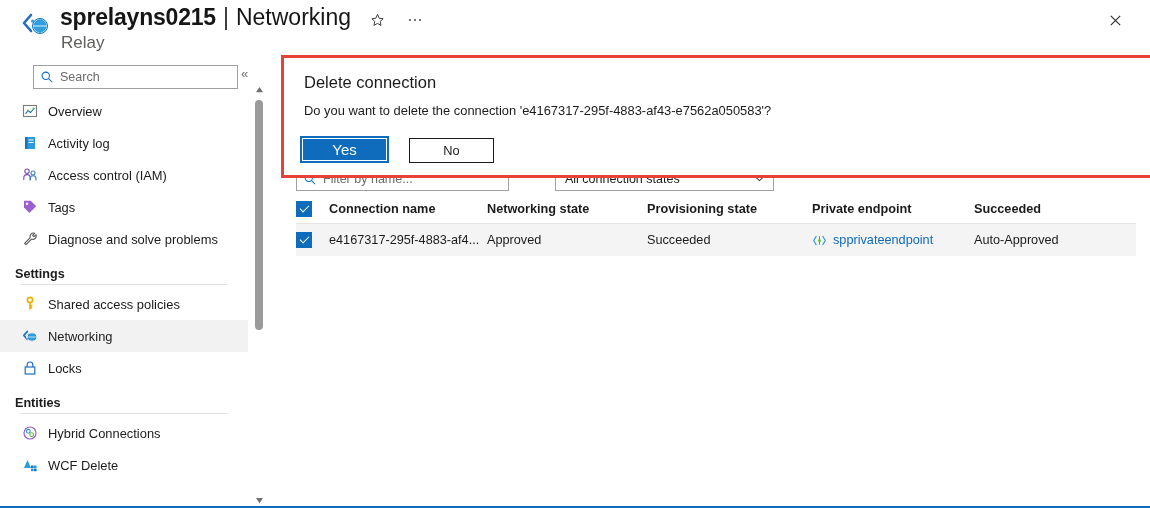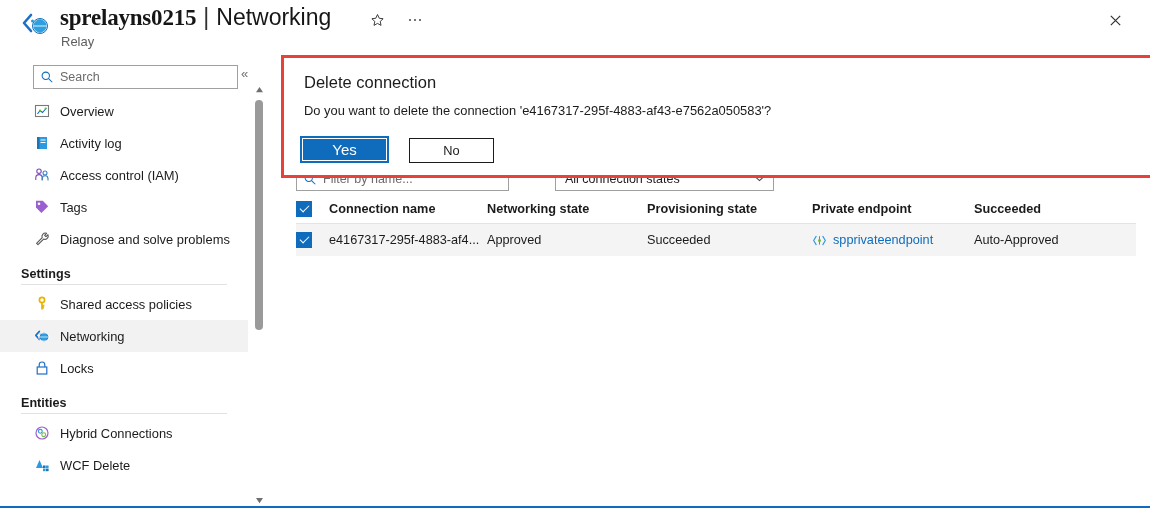--- a/index.html
+++ b/index.html
@@ -21,31 +21,31 @@
   .header {
     position: absolute; left: 0; top: 0; width: 1150px; height: 52px;
   }
   .res-icon {
     position: absolute; left: 20px; top: 8px; width: 32px; height: 32px;
   }
   .title-block { position: absolute; left: 60px; top: 2px; }
   .title-row { display: flex; align-items: baseline; }
   .title-main {
     font-size: 23px; font-weight: bold; color: #161616;
-    letter-spacing: -0.2px; line-height: 30px; font-family: Liberation Serif, serif;
+    letter-spacing: -0.2px; line-height: 30px;
   }
   .title-sep {
     font-size: 23px; color: #323130; font-weight: normal;
     margin: 0 7px; line-height: 30px;
   }
   .title-sub-page {
     font-size: 23px; color: #161616; font-weight: normal; line-height: 30px;
   }
   .title-caption {
-    font-size: 13px; color: #605e5c; margin-top: 1px; margin-left: 1px;
+    font-size: 17px; color: #605e5c; margin-top: 1px; margin-left: 1px;
   }
   .star-btn {
     position: absolute; left: 365px; top: 8px;
     width: 24px; height: 24px; font-size: 17px; color: #323130;
     display: flex; align-items: center; justify-content: center; cursor: pointer;
   }
   .ellipsis-btn {
     position: absolute; left: 403px; top: 8px;
     width: 24px; height: 24px; font-size: 16px; color: #323130;
     display: flex; align-items: center; justify-content: center; cursor: pointer;
@@ -72,31 +72,31 @@
     font-size: 12.5px; color: #6b6b6b; margin-left: 6px;
   }
   .collapse-btn {
     position: absolute; left: 241px; top: 15px;
     font-size: 13px; color: #707070; cursor: pointer; line-height: 14px;
   }
 
   .nav { position: absolute; left: 0; top: 43px; width: 248px; }
   .nav-item {
     position: relative; height: 32px; display: flex; align-items: center;
-    padding-left: 33px; cursor: pointer;
+    padding-left: 21px; cursor: pointer;
   }
   .nav-item.selected { background: #f2f2f2; }
   .nav-ic {
     width: 17px; height: 17px; flex: none; margin-right: 10px;
     display: flex; align-items: center; justify-content: center;
   }
   .nav-label { font-size: 12.9px; color: #1b1b1b; white-space: nowrap; }
   .nav-group {
     font-size: 12.6px; font-weight: bold; color: #1b1b1b;
-    padding-left: 21px; margin-top: 12px; margin-bottom: 3px;
+    padding-left: 15px; margin-top: 12px; margin-bottom: 3px;
   }
   .nav-rule {
     height: 1px; background: #e1e1e1; margin: 3px 21px 3px 21px;
   }
 
   
   .sb-track {
     position: absolute; left: 252px; top: 52px; width: 14px; height: 456px;
     background: #ffffff;
   }

